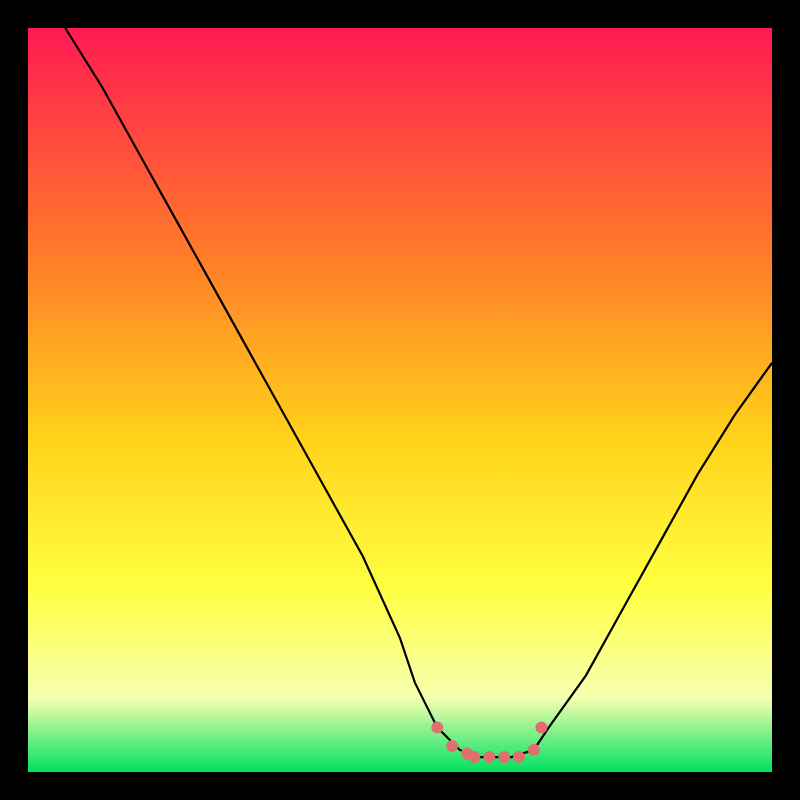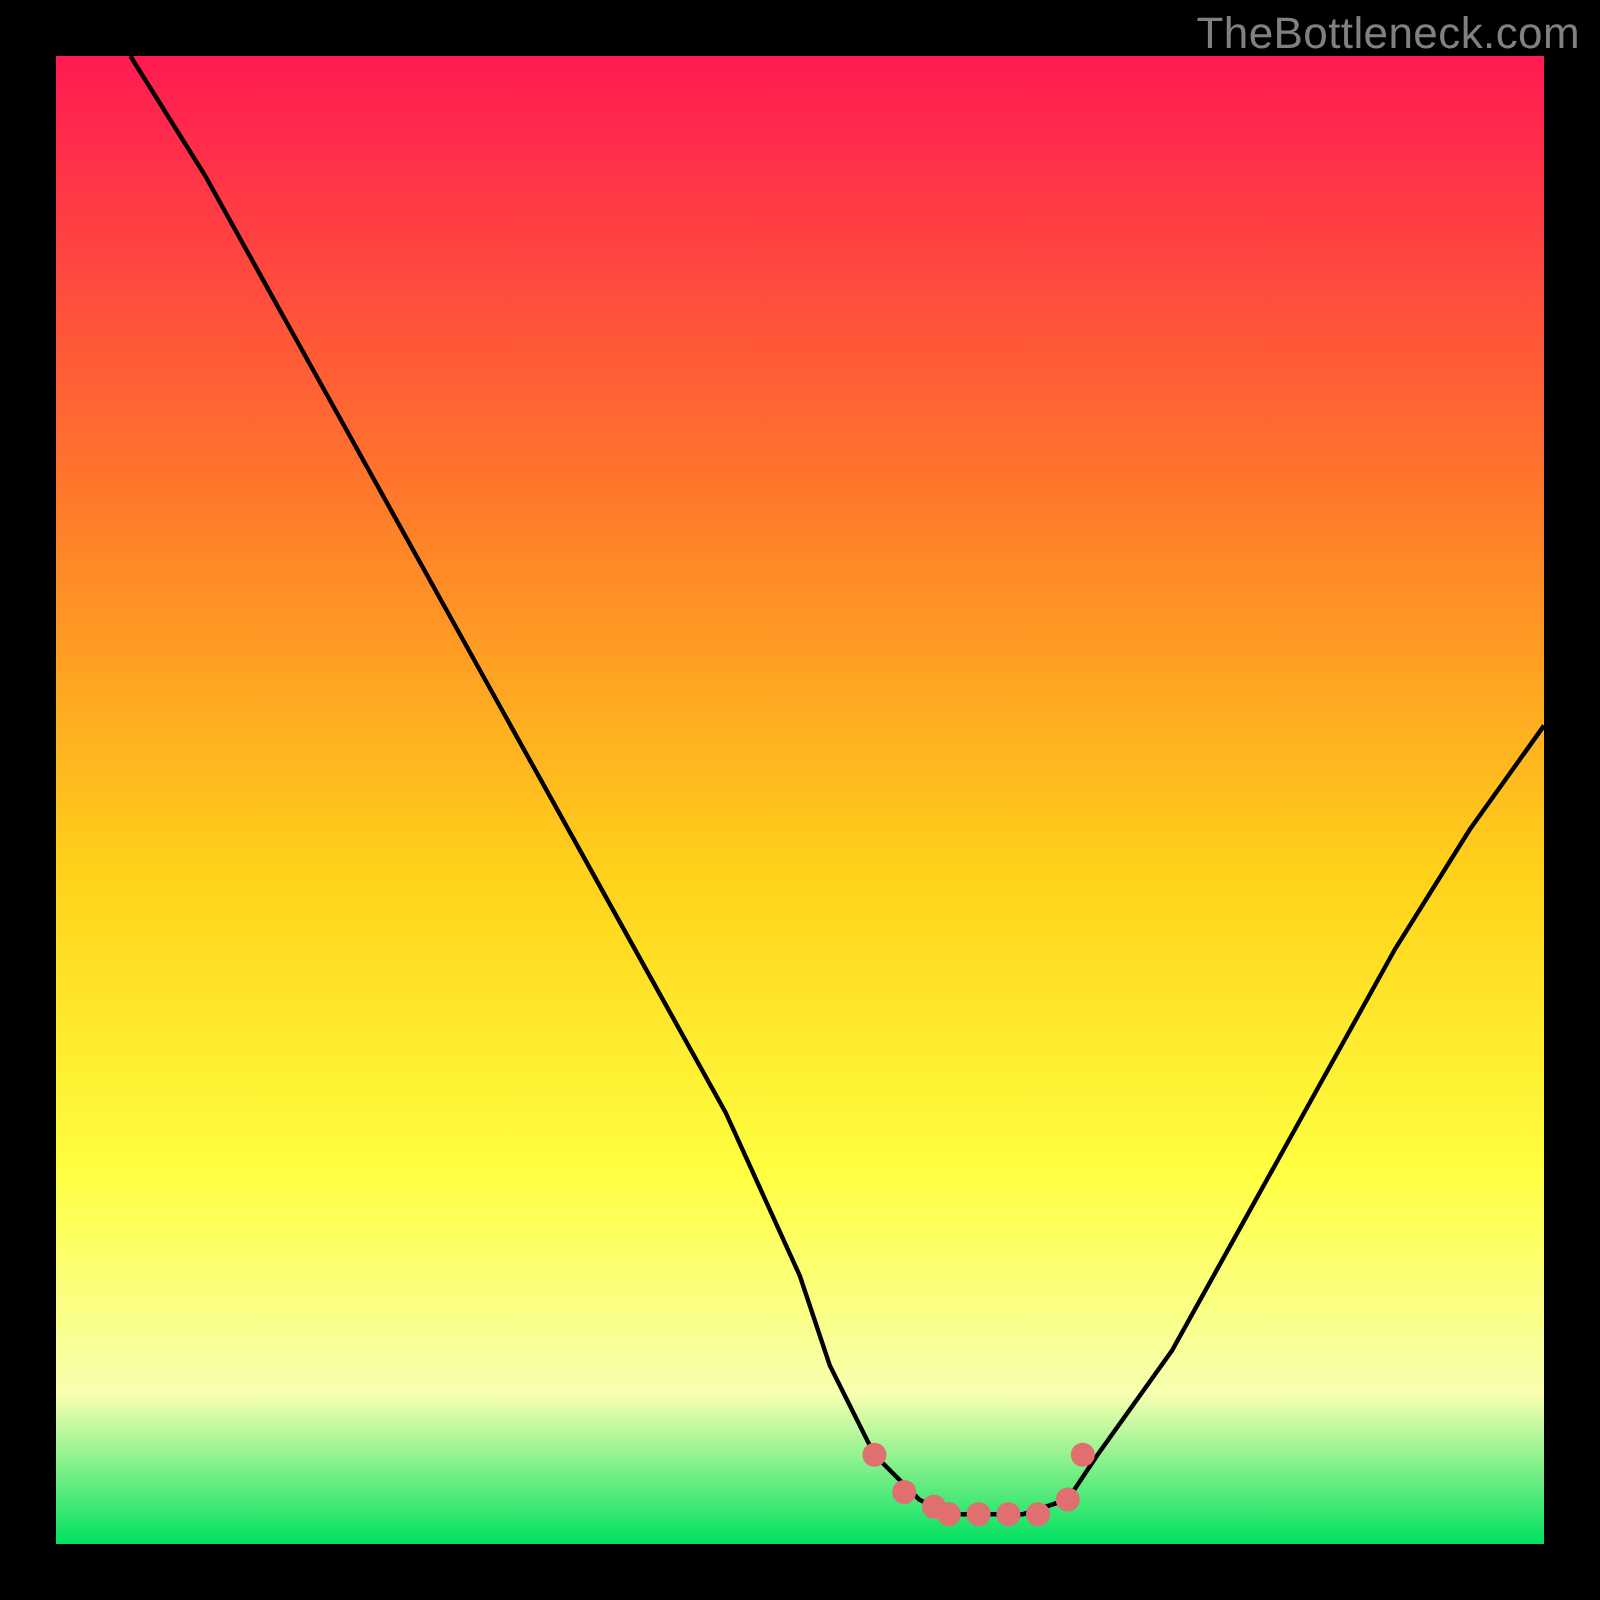--- a/index.html
+++ b/index.html
@@ -69,15 +69,14 @@
           <circle cx="446.4" cy="729.1" r="6" class="dot" fill="#e07070"></circle>
           <circle cx="461.3" cy="729.1" r="6" class="dot" fill="#e07070"></circle>
           <circle cx="476.2" cy="729.1" r="6" class="dot" fill="#e07070"></circle>
           <circle cx="491.0" cy="729.1" r="6" class="dot" fill="#e07070"></circle>
           <circle cx="505.9" cy="721.7" r="6" class="dot" fill="#e07070"></circle>
           <circle cx="513.4" cy="699.4" r="6" class="dot" fill="#e07070"></circle>
         </g>
     </svg>
   </div>
 
-  <div class="watermark">TheBottleneck.com</div>
 
 </div>
 
 </body></html>

